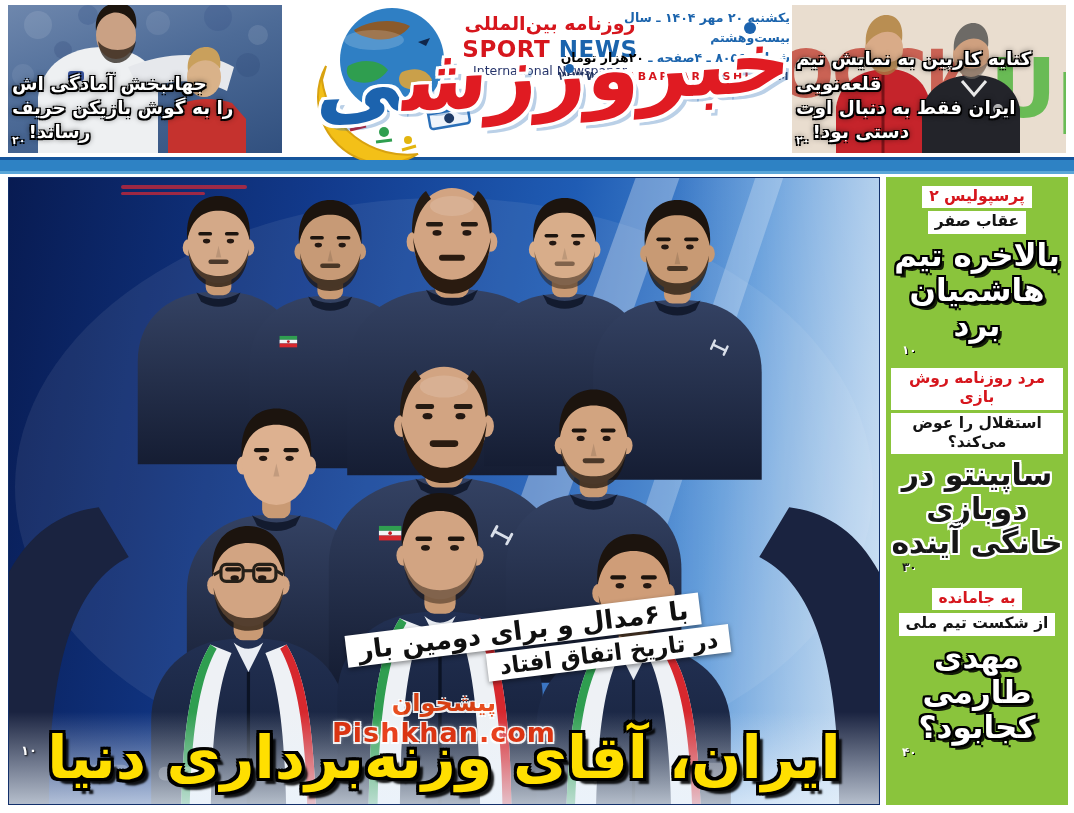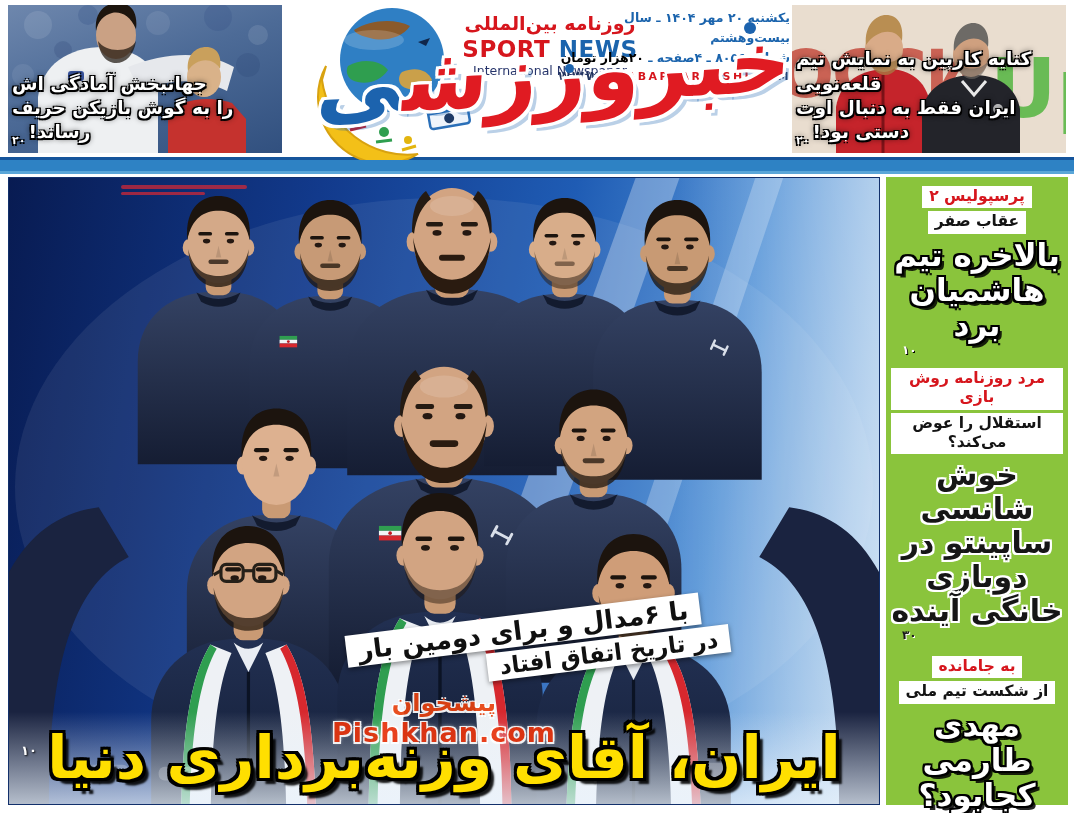--- a/index.html
+++ b/index.html
@@ -355,21 +355,20 @@
           <span class="line">بالاخره تیم</span>
           <span class="line">هاشمیان برد</span>
         </h2>
         <div class="sb-ref w">۱۰</div>
       </section>
 
       <section class="sb-sec mb2">
         <span class="kicker red">مرد روزنامه روش بازی</span>
         <span class="kicker black">استقلال را عوض می‌کند؟</span>
         <h2 class="sb-head head-black">
-          <span class="line">خوش شانسی</span>
           <span class="line">ساپینتو در</span>
           <span class="line">دوبازی</span>
           <span class="line">خانگی آینده</span>
         </h2>
         <div class="sb-ref b">۳۰</div>
       </section>
 
       <section class="sb-sec mb3">
         <span class="kicker red">به جامانده</span>
         <span class="kicker black">از شکست تیم ملی</span>

